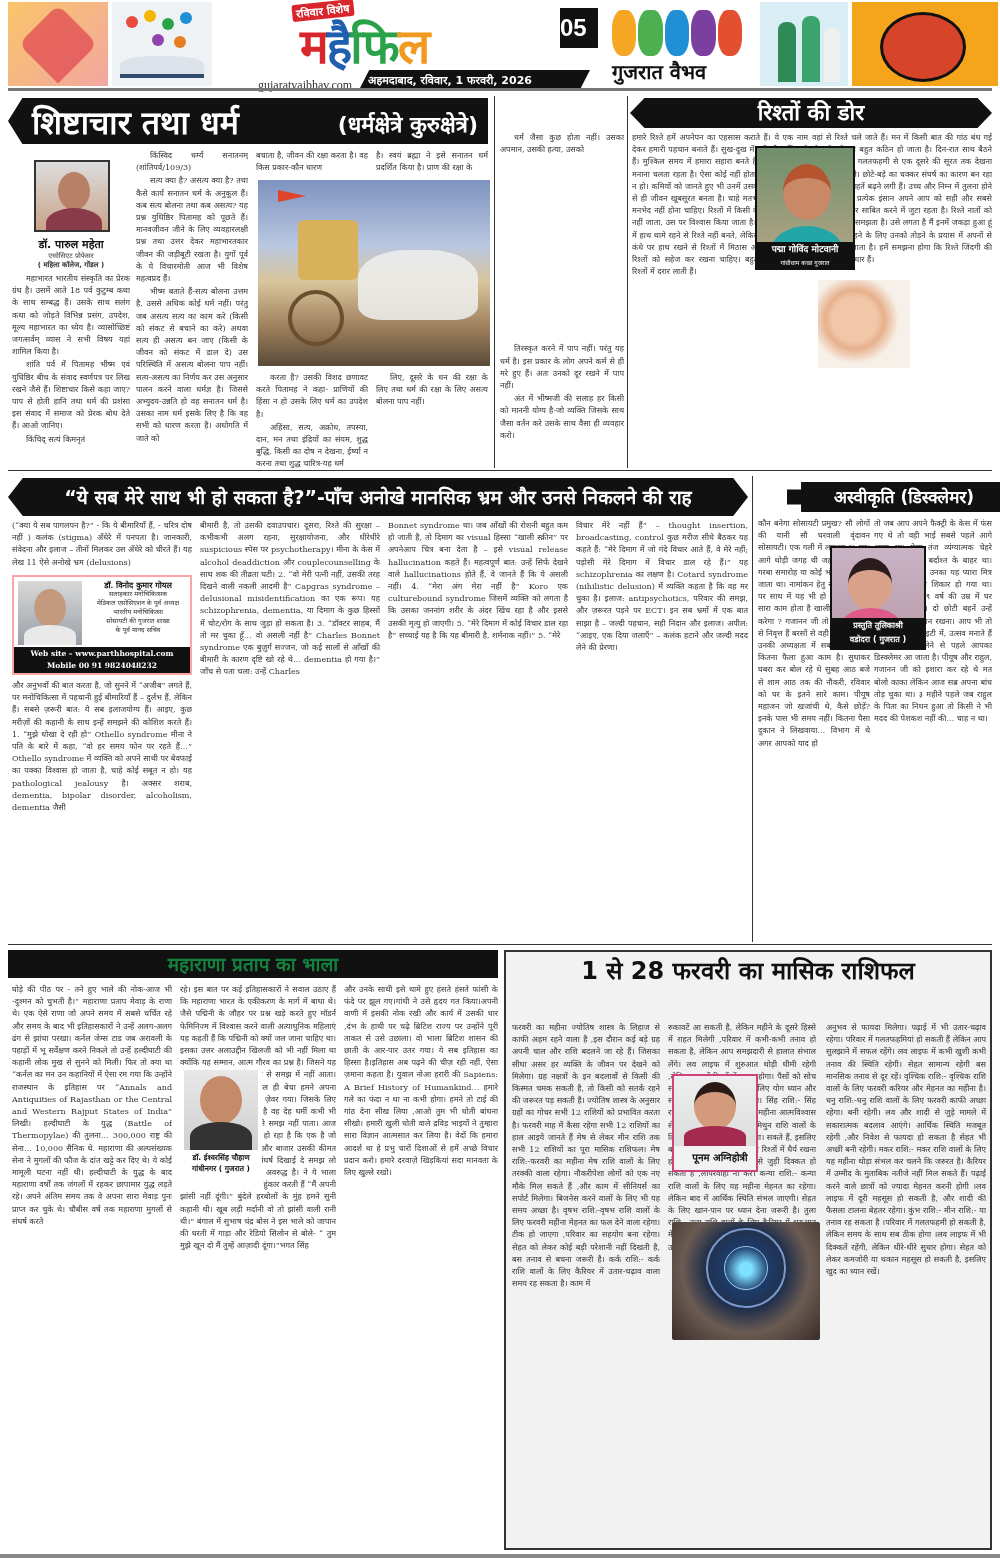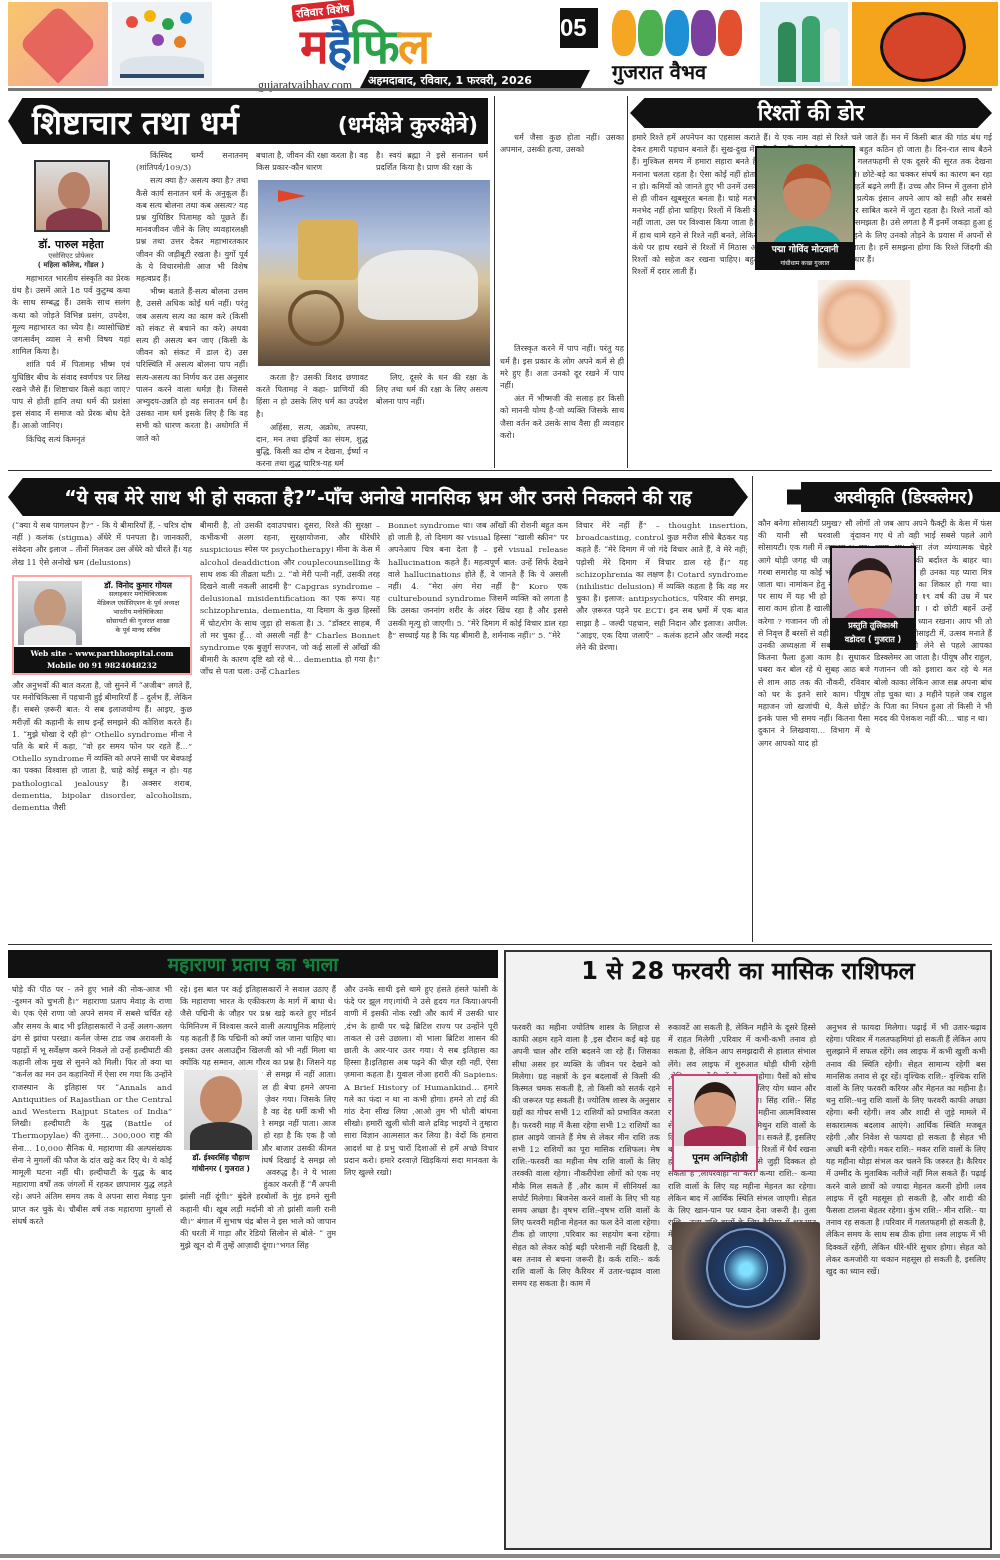--- a/index.html
+++ b/index.html
@@ -172,21 +172,21 @@
 <div class="col" style="left:388px;top:520px;width:180px;height:420px">Bonnet syndrome था। जब आँखों की रोशनी बहुत कम हो जाती है, तो दिमाग का visual हिस्सा “खाली स्क्रीन” पर अपनेआप चित्र बना देता है – इसे visual release hallucination कहते हैं। महत्वपूर्ण बात: उन्हें सिर्फ देखने वाले hallucinations होते हैं, वे जानते हैं कि ये असली नहीं। 4. “मेरा अंग मेरा नहीं है” Koro एक culturebound syndrome जिसमें व्यक्ति को लगता है कि उसका जननांग शरीर के अंदर खिंच रहा है और इससे उसकी मृत्यु हो जाएगी। 5. “मेरे दिमाग में कोई विचार डाल रहा है” सच्चाई यह है कि यह बीमारी है, शर्मनाक नहीं।” 5. “मेरे</div>
 <div class="col" style="left:576px;top:520px;width:172px;height:420px">विचार मेरे नहीं हैं” – thought insertion, broadcasting, control कुछ मरीज सीधे बैठकर यह कहते हैं: “मेरे दिमाग में जो गंदे विचार आते हैं, वे मेरे नहीं; पड़ोसी मेरे दिमाग में विचार डाल रहे हैं।” यह schizophrenia का लक्षण है। Cotard syndrome (nihilistic delusion) में व्यक्ति कहता है कि वह मर चुका है। इलाज: antipsychotics, परिवार की समझ, और ज़रूरत पड़ने पर ECT। इन सब भ्रमों में एक बात साझा है – जल्दी पहचान, सही निदान और इलाज। अपील: “आइए, एक दिया जलाएँ” – कलंक हटाने और जल्दी मदद लेने की प्रेरणा।</div>
 
 <div class="vsep" style="left:752px;top:476px;height:466px"></div>
 
 <div class="abs banner" style="left:787px;top:482px;width:234px;height:30px;clip-path:polygon(0 25%,6% 25%,6% 0,94% 0,94% 25%,100% 25%,100% 75%,94% 75%,94% 100%,6% 100%,6% 75%,0 75%)">
   <div style="text-align:center;font-size:17px;line-height:30px">अस्वीकृति (डिस्क्लेमर)</div>
 </div>
 <div class="col" style="left:758px;top:518px;width:112px;height:424px">कौन बनेगा सोसायटी प्रमुख? सौ लोगों की यानी सौ घरवाली वृंदावन सोसायटी। एक गली में लगभग २५ घर। आगे थोड़ी जगह थी जहां झंडा वंदन, गरबा समारोह या कोई भोज इत्यादि हो जाता था। नामांकन हेतु नाम आ रहे थे पर साथ में यह भी हो रहा था इतना सारा काम होता है खाली, बेकारी कौन करेगा ? गजानन जी तो सरकारी सेवा से निवृत्त हैं बरसों से वही संभाल रहे हैं। उनकी अध्यक्षता में सब चल रहा है कितना फैला हुआ काम है। सुधाकर घबरा कर बोल रहे थे सुबह आठ बजे से शाम आठ तक की नौकरी, रविवार को घर के इतने सारे काम। पीयूष महाजन जो खजांची थे, कैसे छोड़ें? इनके पास भी समय नहीं। कितना पैसा दुकान ने लिखवाया… विभाग में थे अगर आपको याद हो</div>
 <div class="col" style="left:874px;top:518px;width:118px;height:424px">तो जब आप अपने फैक्ट्री के केस में फंस गए थे तो वही भाई सबसे पहले आगे आया था। ऐसा तंज व्यंग्यात्मक चेहरे ,गजानन जी की बर्दाश्त के बाहर था। कुछ वर्ष पहले ही उनका यह प्यारा मित्र किसी दुर्घटना का शिकार हो गया था। राहुल ने महज १९ वर्ष की उम्र में घर परिवार संभाला । दो छोटी बहनें उन्हें पढ़ाना, उनका ध्यान रखना। आप भी तो रहते हैं इसी सोसाइटी में, उत्सव मनाते हैं और जिम्मेदारी लेने से पहले आपका डिस्क्लेमर आ जाता है। पीयूष और राहुल, गजानन जी को इशारा कर रहे थे मत बोलो काका लेकिन आज सब्र अपना बांध तोड़ चुका था। ३ महीने पहले जब राहुल के पिता का निधन हुआ तो किसी ने भी मदद की पेशकश नहीं की… चाह न था।</div>
-<div class="photo" style="left:830px;top:546px;width:86px;height:104px;background:linear-gradient(#c9b3c4,#b89aa8);border-color:#111">
+<div class="photo" style="left:830px;top:546px;width:96px;height:104px;background:linear-gradient(#c9b3c4,#b89aa8);border-color:#111">
   <div style="position:absolute;left:16px;top:10px;width:44px;height:52px;border-radius:50%;background:#d9a18a;border-top:12px solid #2a1c1c"></div>
   <div style="position:absolute;left:8px;top:60px;width:62px;height:40px;border-radius:50% 50% 0 0;background:#e05a88"></div>
   <div class="caption" style="left:0;bottom:0;width:100%;height:30px;font-size:8px;line-height:14px;padding-top:1px">
     <div>प्रस्तुति तूलिकाश्री</div>
     <div>वडोदरा ( गुजरात )</div>
   </div>
 </div>
 
 <div class="hsep" style="left:8px;top:944px;width:984px;height:1px"></div>
 

